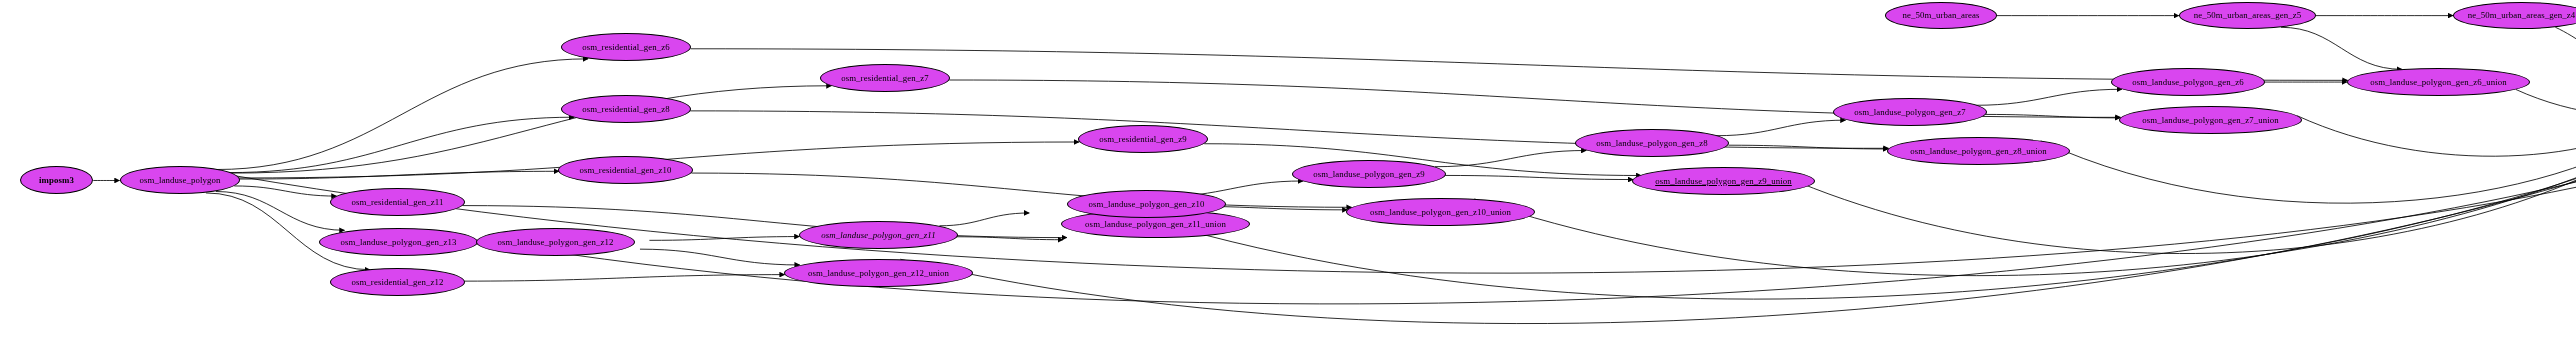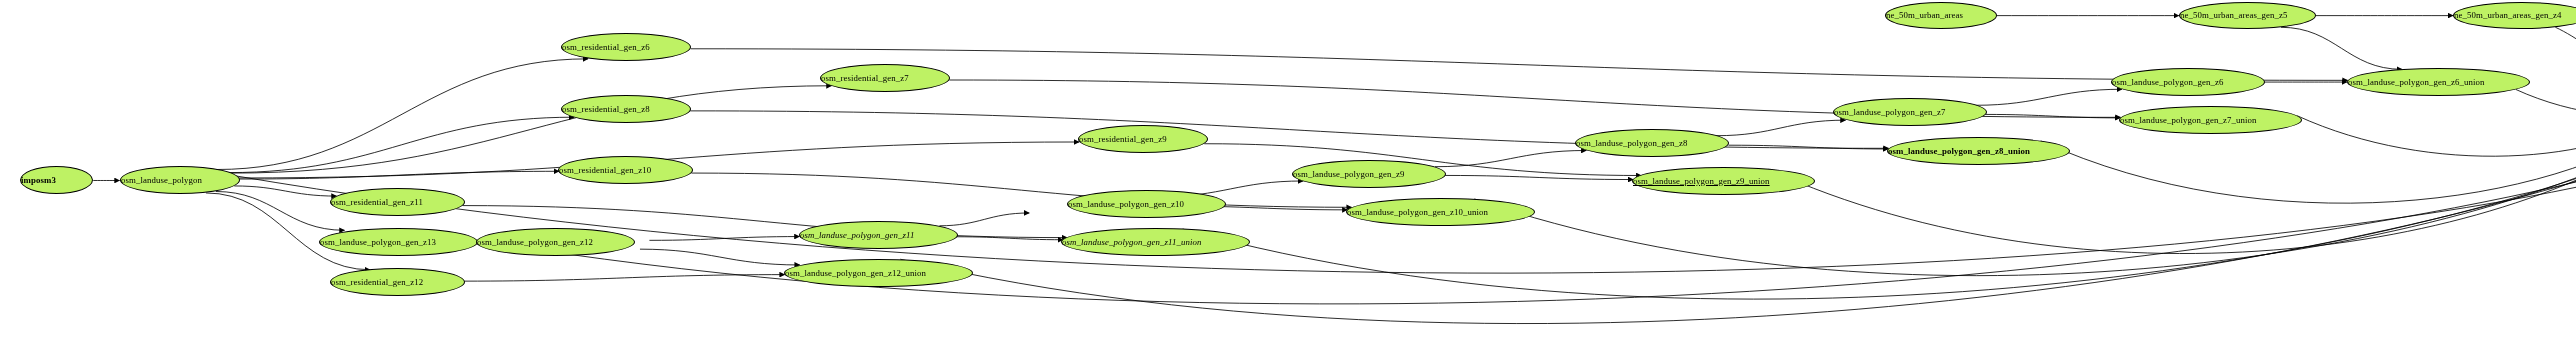--- a/index.html
+++ b/index.html
@@ -19,25 +19,25 @@
     position: absolute;
     left: 0;
     top: 0;
     width: 2741px;
     height: 362px;
   }
   .node {
     position: absolute;
     display: flex;
     align-items: center;
-    justify-content: flex-start;
+    justify-content: center;
     box-sizing: border-box;
     border: 0.7px solid #000000;
     border-radius: 50%;
-    background: #bef264;
+    background: #d946ef;
     color: #000000;
     white-space: nowrap;
     z-index: 5;
   }
   .node span {
     font-size: 8.8px;
     line-height: 1;
     letter-spacing: 0.1px;
   }
 </style>
@@ -131,39 +131,39 @@
       </div>
       <div class="node" style="left: 476px; top: 228px; width: 159px; height: 28px;">
         <span>osm_landuse_polygon_gen_z12</span>
       </div>
       <div class="node" style="left: 784px; top: 259px; width: 189px; height: 28px;">
         <span>osm_landuse_polygon_gen_z12_union</span>
       </div>
       <div class="node" style="left: 799px; top: 221px; width: 159px; height: 28px; font-style: italic;">
         <span>osm_landuse_polygon_gen_z11</span>
       </div>
-      <div class="node" style="left: 1061px; top: 228px; width: 189px; height: 28px; font-style: italic;">
+      <div class="node" style="left: 1061px; top: 210px; width: 189px; height: 28px;">
         <span>osm_landuse_polygon_gen_z11_union</span>
       </div>
       <div class="node" style="left: 1067px; top: 190px; width: 159px; height: 28px;">
         <span>osm_landuse_polygon_gen_z10</span>
       </div>
       <div class="node" style="left: 1346px; top: 198px; width: 189px; height: 28px;">
         <span>osm_landuse_polygon_gen_z10_union</span>
       </div>
       <div class="node" style="left: 1292px; top: 160px; width: 154px; height: 28px;">
         <span>osm_landuse_polygon_gen_z9</span>
       </div>
       <div class="node" style="left: 1632px; top: 167px; width: 183px; height: 28px; text-decoration: underline;">
         <span>osm_landuse_polygon_gen_z9_union</span>
       </div>
       <div class="node" style="left: 1575px; top: 129px; width: 154px; height: 28px;">
         <span>osm_landuse_polygon_gen_z8</span>
       </div>
-      <div class="node" style="left: 1887px; top: 137px; width: 183px; height: 28px; font-weight: bold;">
+      <div class="node" style="left: 1887px; top: 137px; width: 183px; height: 28px;">
         <span>osm_landuse_polygon_gen_z8_union</span>
       </div>
       <div class="node" style="left: 1833px; top: 98px; width: 154px; height: 28px;">
         <span>osm_landuse_polygon_gen_z7</span>
       </div>
       <div class="node" style="left: 2119px; top: 106px; width: 183px; height: 28px;">
         <span>osm_landuse_polygon_gen_z7_union</span>
       </div>
       <div class="node" style="left: 2111px; top: 68px; width: 154px; height: 28px;">
         <span>osm_landuse_polygon_gen_z6</span>

